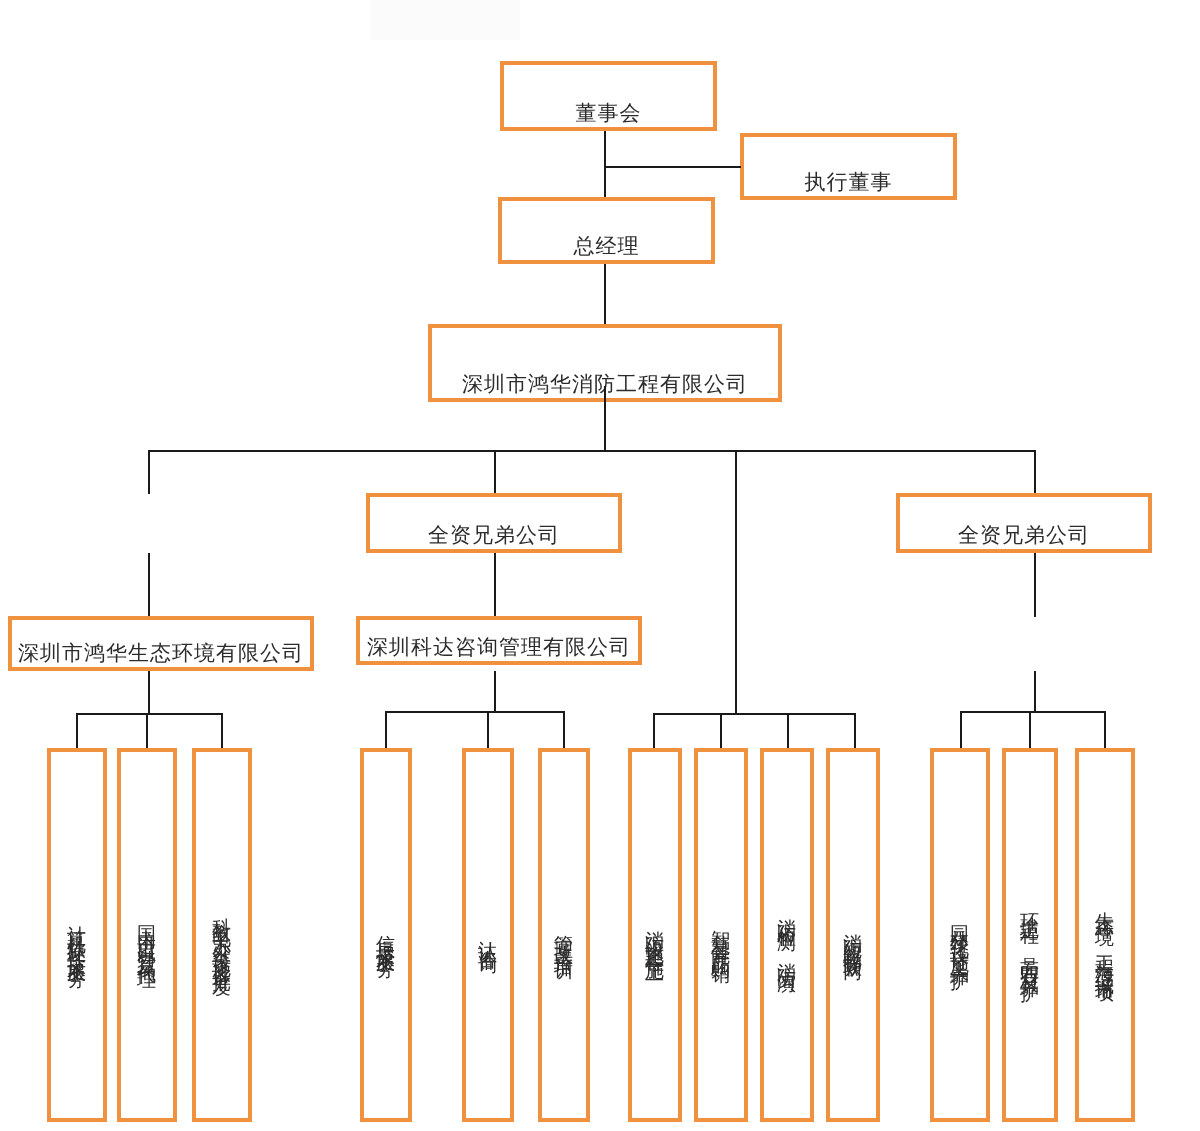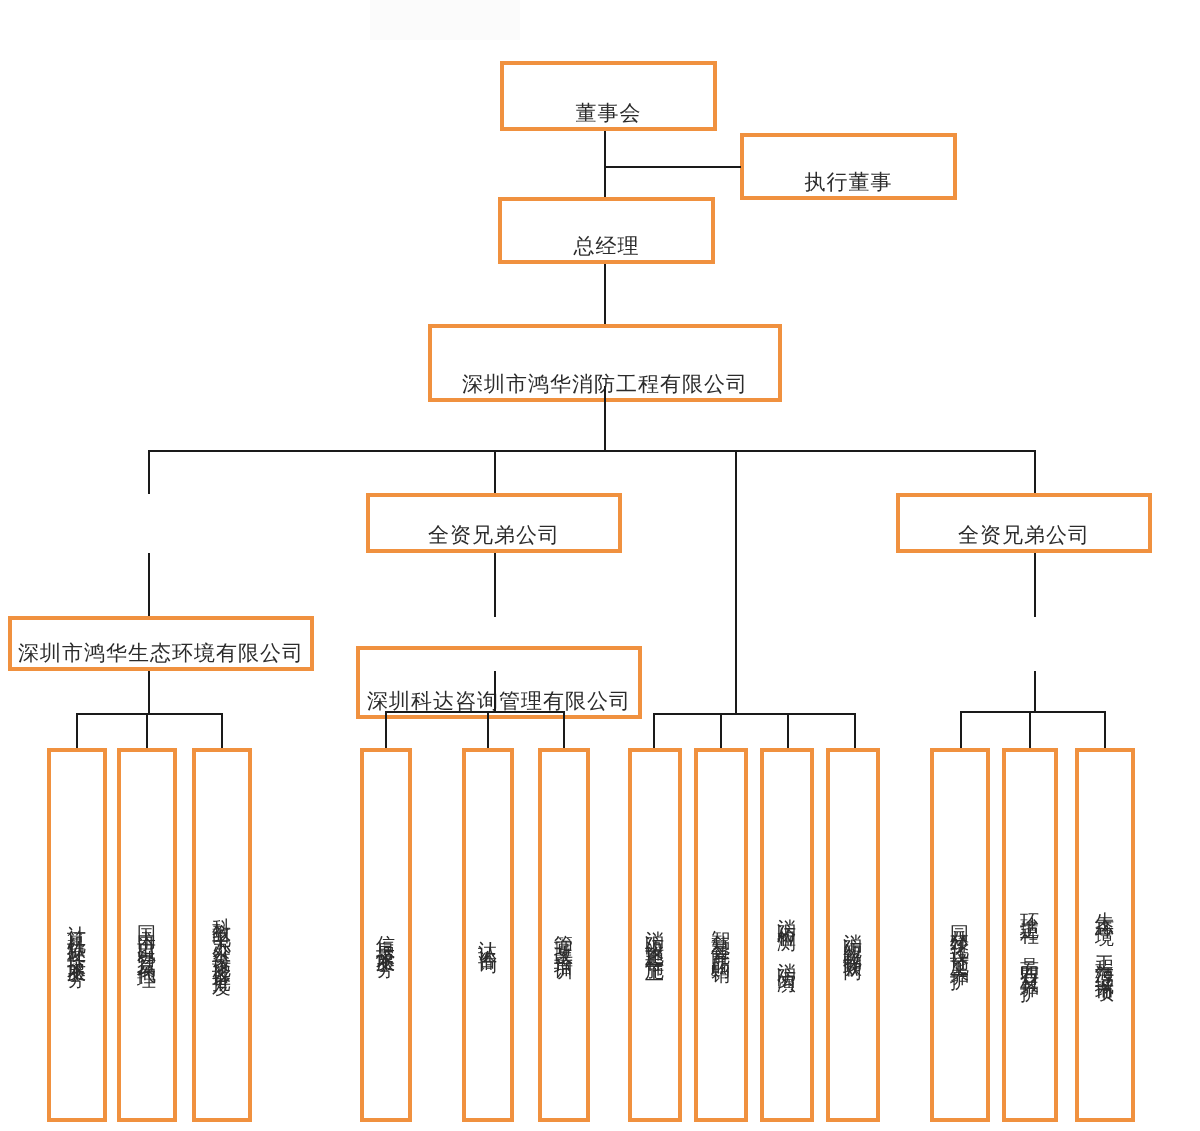--- a/index.html
+++ b/index.html
@@ -112,21 +112,21 @@
   </div>
   <div class="node vert" style="left:192px; top:748px; width:60px; height:374px;">
     <span class="label">科教电子办公类设施设备批发</span>
   </div>
 
   <div class="conn v" style="left:494px; top:450px; height:44px;"></div>
   <div class="node horiz" style="left:366px; top:493px; width:256px; height:60px;">
     <span class="label">全资兄弟公司</span>
   </div>
   <div class="conn v" style="left:494px; top:553px; height:64px;"></div>
-  <div class="node horiz" style="left:356px; top:616px; width:286px; height:73px;margin-top:30px;">
+  <div class="node horiz" style="left:356px; top:616px; width:286px; height:49px;">
     <span class="label">深圳科达咨询管理有限公司</span>
   </div>
   <div class="conn v" style="left:494px; top:671px; height:42px;"></div>
   <div class="conn h" style="left:385px; top:711px; width:180px;"></div>
   <div class="conn v" style="left:385px; top:711px; height:37px;"></div>
   <div class="conn v" style="left:487px; top:711px; height:37px;"></div>
   <div class="conn v" style="left:563px; top:711px; height:37px;"></div>
   <div class="node vert" style="left:360px; top:748px; width:52px; height:374px;">
     <span class="label">信息技术服务</span>
   </div>

